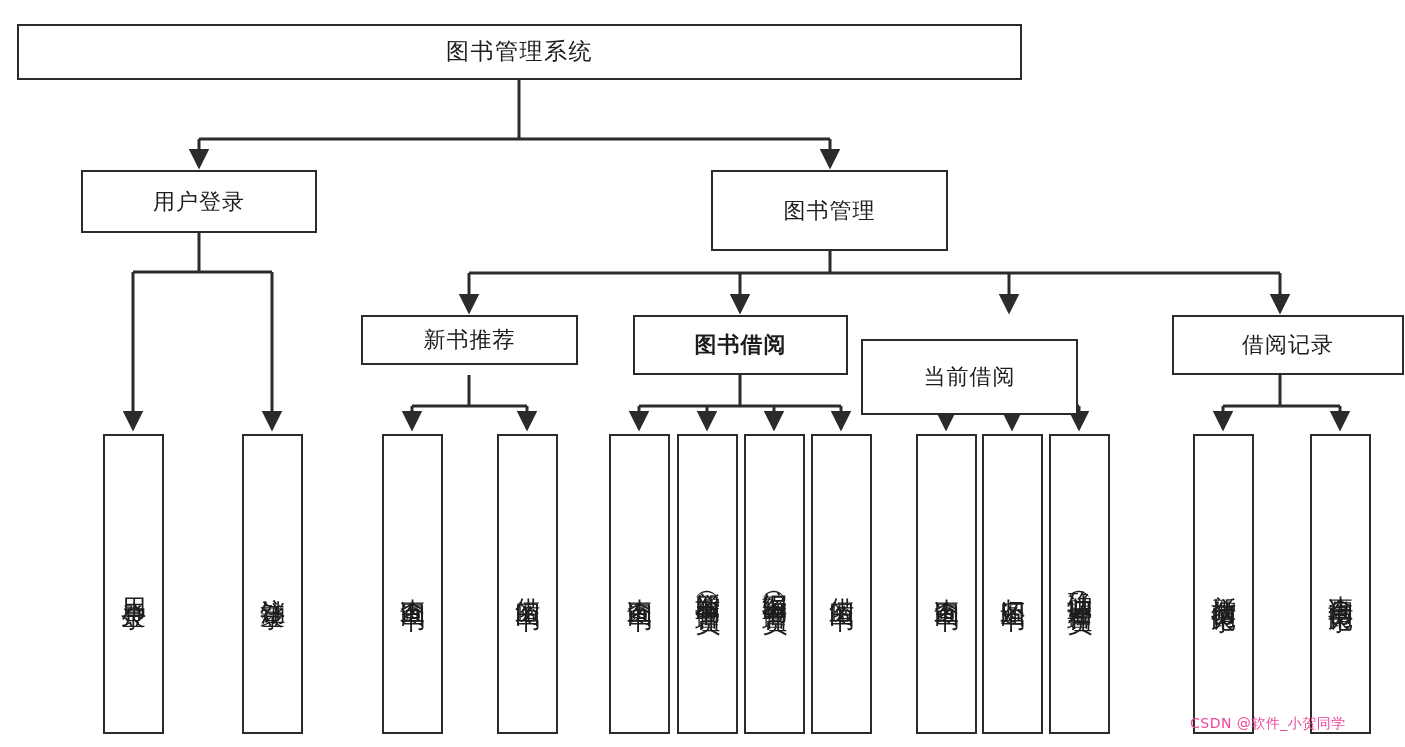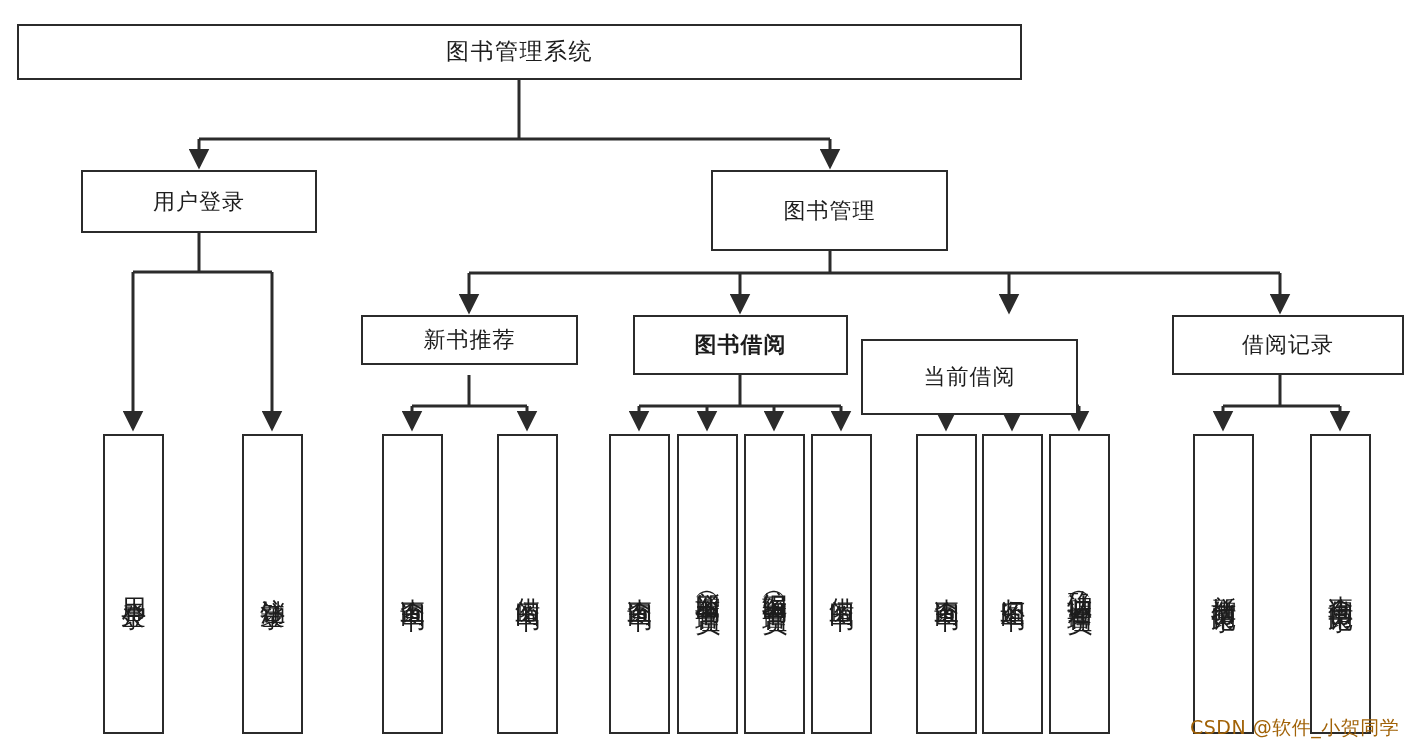--- a/index.html
+++ b/index.html
@@ -59,22 +59,22 @@
   .node.vertical .node-label {
     writing-mode: vertical-rl;
     text-orientation: upright;
     font-size: 25px;
     line-height: 1.02;
     letter-spacing: 3px;
     white-space: nowrap;
   }
   .watermark {
     position: absolute;
-    color: #a16207;
-    font-size: 19px;
+    color: #ec4899;
+    font-size: 14px;
     letter-spacing: 0.5px;
     white-space: nowrap;
     user-select: none;
   }
 </style>
 </head>
 <body>
 
 <div id="diagram-canvas">
 

